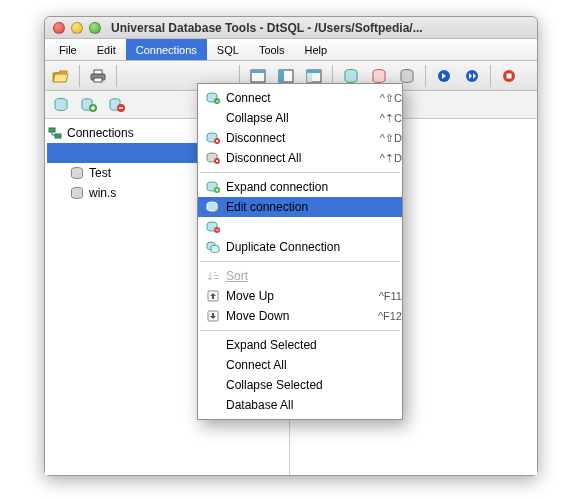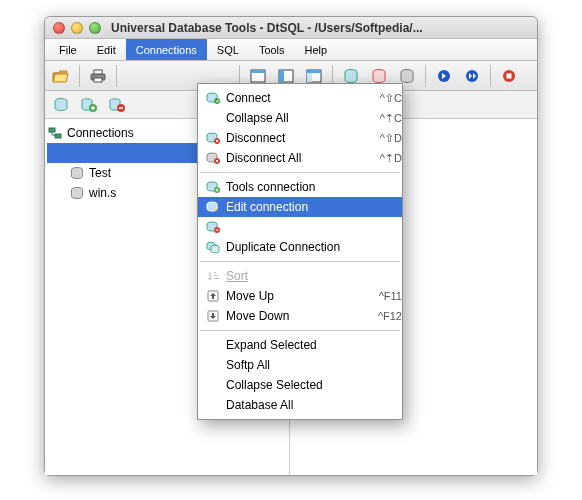--- a/index.html
+++ b/index.html
@@ -33,21 +33,21 @@
 .tree-row.child { padding-left: 22px; }
 .tree-row.sel { background: #3b73d8; color: #fff; justify-content: flex-end; }
 .db-icon { width: 16px; height: 14px; }
 .content { flex: 1; background: #fff; }
 
 .dropdown { position: absolute; left: 152px; top: 66px; width: 206px; background: #fff; border: 1px solid #8f8f8f; box-shadow: 4px 6px 16px rgba(0,0,0,0.35); padding: 4px 0; z-index: 50; }
 .dd-row { display: flex; align-items: center; height: 20px; font-size: 12px; padding: 0 0 0 6px; cursor: default; }
 .dd-row .ic { width: 18px; display: flex; justify-content: center; }
 .dd-row .lbl { flex: 1; padding-left: 4px; }
 .dd-row .sc { color: #555; font-size: 11px; }
-.dd-row.sel { background: #3b73d8; color: #ffffff; }
+.dd-row.sel { background: #3b73d8; color: #000000; }
 .dd-row.disabled { color: #aaa; text-decoration: underline; }
 .dd-sep { height: 1px; background: #ccc; margin: 4px 2px; }
 
 svg { display: block; }
 </style>
 </head>
 <body>
 
 <div class="window">
 
@@ -254,21 +254,21 @@
     <div class="dd-sep"></div>
     <div class="dd-row">
       <span class="ic">
           <svg width="14" height="12">
             <ellipse cx="6" cy="3" rx="5" ry="2" fill="#bfe2f3" stroke="#4a8"></ellipse>
             <path d="M1 3v5c0 1.1 2.2 2 5 2s5-.9 5-2V3" fill="#bfe2f3" stroke="#4a8"></path>
             <circle cx="11" cy="9" r="3" fill="#4aa94a"></circle>
             <path d="M11 7.5v3M9.5 9h3" stroke="#fff"></path>
           </svg>
         </span>
-      <span class="lbl">Tools connection</span>
+      <span class="lbl">Expand connection</span>
     </div>
     <div class="dd-row sel">
       <span class="ic">
           <svg width="14" height="12">
             <ellipse cx="6" cy="3" rx="5" ry="2" fill="#bfe2f3" stroke="#fff"></ellipse>
             <path d="M1 3v5c0 1.1 2.2 2 5 2s5-.9 5-2V3" fill="#bfe2f3" stroke="#fff"></path>
             <path d="M8 9l3-3 1 1-3 3-1.3.3z" fill="#ffb43c" stroke="#fff" stroke-width="0.5"></path>
           </svg>
         </span>
       <span class="lbl">Edit connection</span>
@@ -326,21 +326,21 @@
       <span class="lbl">Move Down</span>
       <span class="sc">^F12</span>
     </div>
     <div class="dd-sep"></div>
     <div class="dd-row">
       <span class="ic"></span>
         <span class="lbl">Expand Selected</span>
     </div>
     <div class="dd-row">
       <span class="ic"></span>
-        <span class="lbl">Softp All</span>
+        <span class="lbl">Connect All</span>
     </div>
     <div class="dd-row">
       <span class="ic"></span>
         <span class="lbl">Collapse Selected</span>
     </div>
     <div class="dd-row">
       <span class="ic"></span>
         <span class="lbl">Database All</span>
     </div>
   </div>

